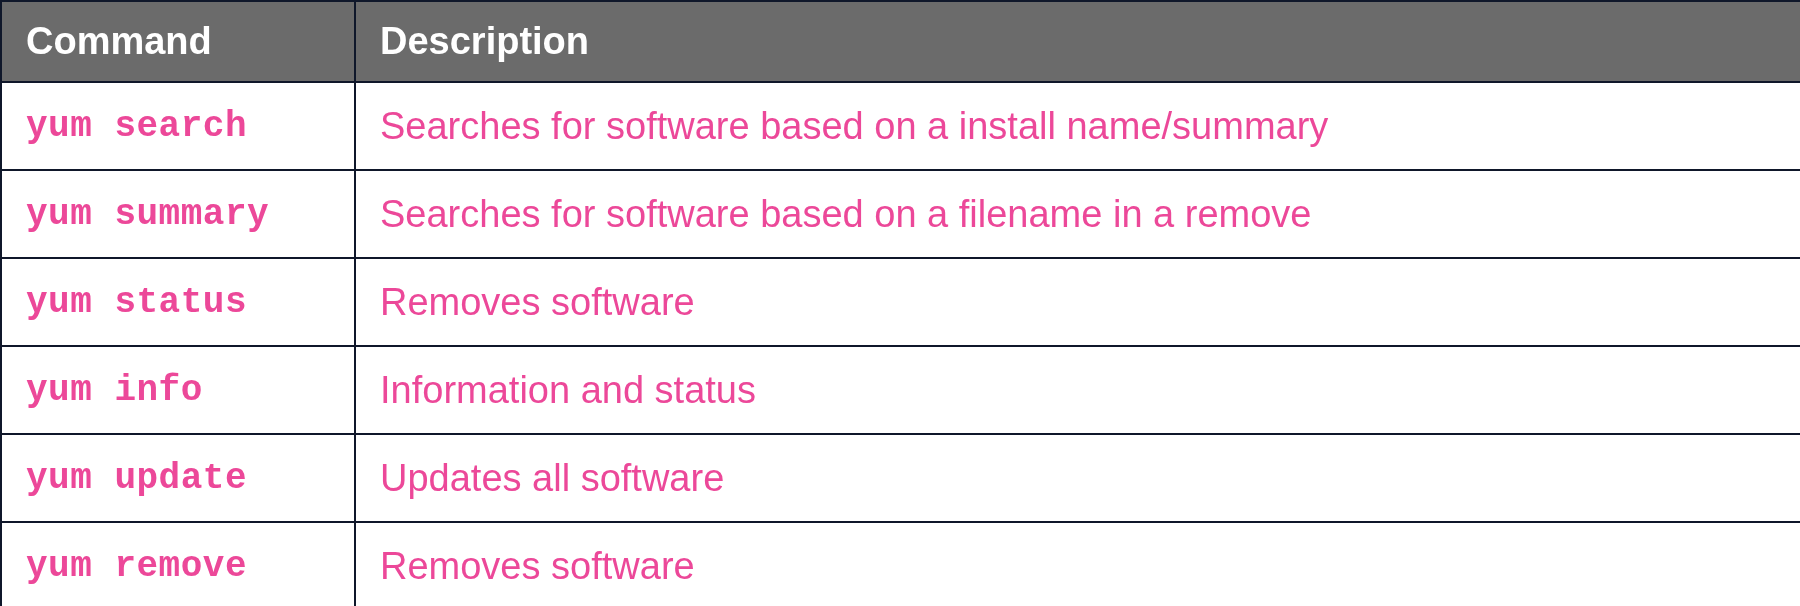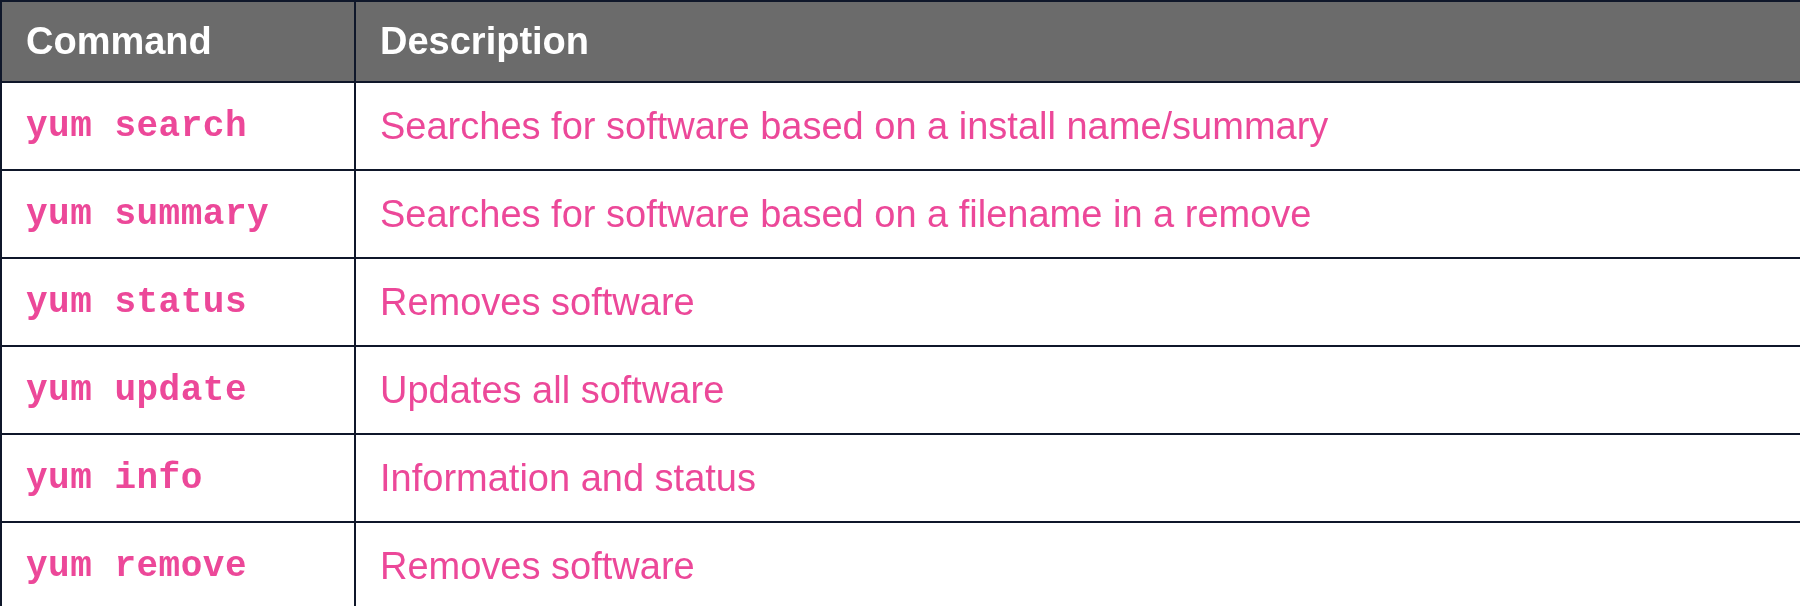--- a/index.html
+++ b/index.html
@@ -69,25 +69,25 @@
     </tr>
     <tr>
       <td class="mono">yum summary</td>
       <td>Searches for software based on a filename in a remove</td>
     </tr>
     <tr>
       <td class="mono">yum status</td>
       <td>Removes software</td>
     </tr>
     <tr>
+      <td class="mono">yum info</td>
+      <td>Information and status</td>
+    </tr>
+    <tr>
       <td class="mono">yum update</td>
       <td>Updates all software</td>
-    </tr>
-    <tr>
-      <td class="mono">yum info</td>
-      <td>Information and status</td>
     </tr>
     <tr>
       <td class="mono">yum remove</td>
       <td>Removes software</td>
     </tr>
   </tbody>
 </table>
 
 </body></html>

